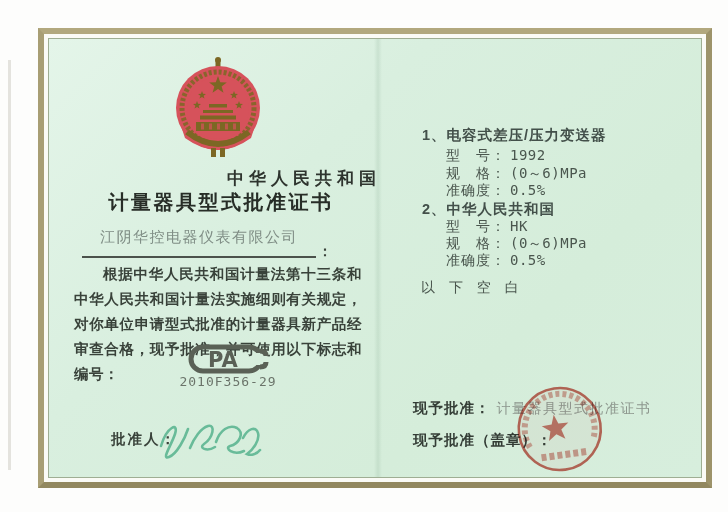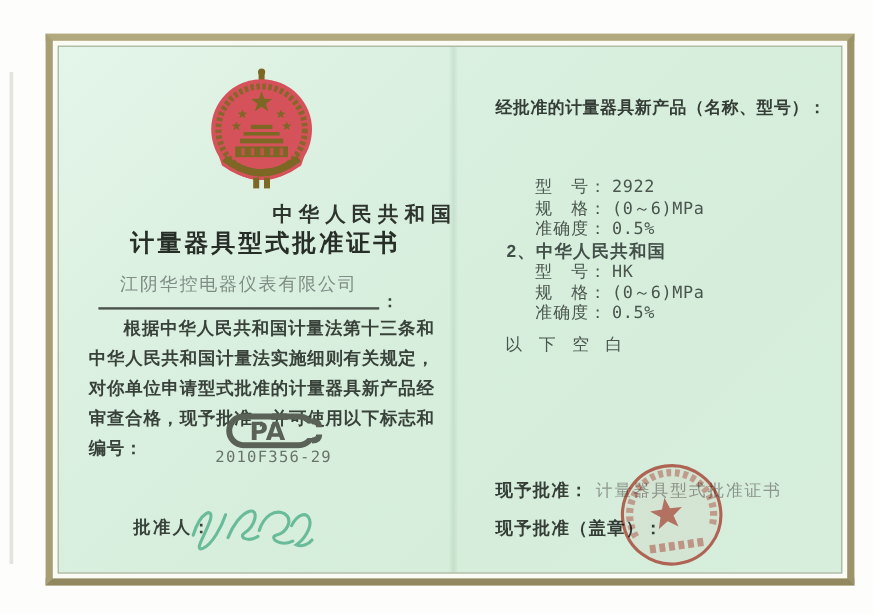--- a/index.html
+++ b/index.html
@@ -125,24 +125,26 @@
     <div class="abs approver-row">批准人：</div>
     <svg class="abs signature" viewBox="0 0 112 56">
       <g fill="none" stroke="#56b38e" stroke-width="2.6" stroke-linecap="round" opacity=".85">
         <path d="M8,30 C14,10 26,6 22,18 C18,30 8,44 16,41 C24,38 32,22 35,13"></path>
         <path d="M37,32 C41,22 48,12 55,10 C63,8 60,22 51,28 C45,32 54,36 62,31"></path>
         <path d="M63,26 C67,14 76,8 84,12 C92,17 86,28 77,30 C71,32 80,40 91,35"></path>
         <path d="M90,22 C95,12 103,10 105,17 C107,24 100,34 94,38 C98,40 104,38 107,34"></path>
       </g>
     </svg>
 
-    <div class="abs section-title">经批准的计量器具新产品（名称、型号）：</div>
 
+    <div class="abs product-name p1-name">
+      <span>1、</span><span>电容式差压/压力变送器</span>
+    </div>
     <div class="abs product-row p1-model">
-      <span>型　号：</span><span class="val">2922</span>
+      <span>型　号：</span><span class="val">1992</span>
     </div>
     <div class="abs product-row p1-spec">
       <span>规　格：</span><span class="val">(0～6)MPa</span>
     </div>
     <div class="abs product-row p1-acc">
       <span>准确度：</span><span class="val">0.5%</span>
     </div>
 
     <div class="abs product-name p2-name">
       <span>2、</span><span>中华人民共和国</span>

